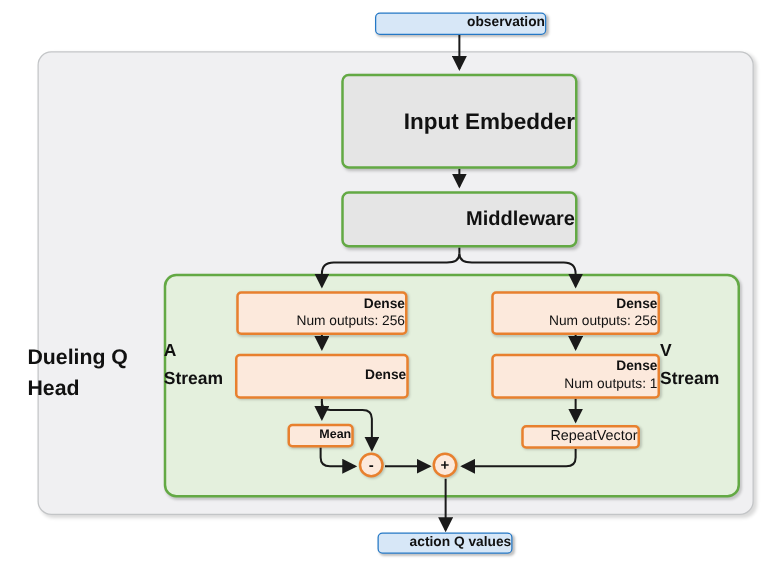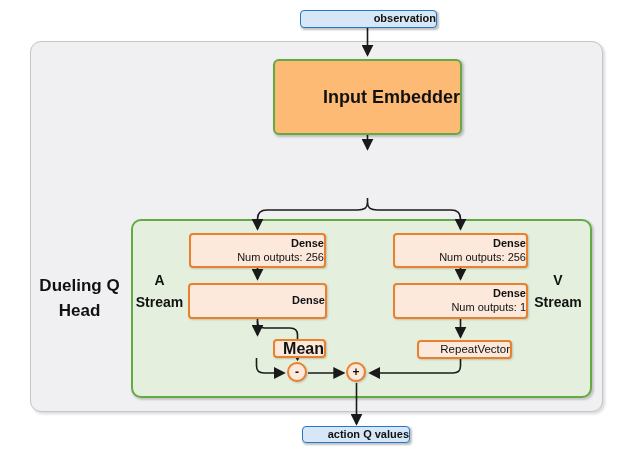--- a/index.html
+++ b/index.html
@@ -56,21 +56,21 @@
   }
   .box-blue {
     background: #d7e7f7;
     border: 1.8px solid #2478c6;
     border-radius: 4px;
     box-shadow: 1.5px 1.5px 2px rgba(0,0,0,0.25);
     font-weight: bold;
     font-size: 11px;
   }
   .box-green {
-    background: #fdba74;
+    background: #e5e5e5;
     border: 2px solid #63a944;
     border-radius: 6px;
     box-shadow: 1.5px 1.5px 2.5px rgba(0,0,0,0.22);
     font-weight: bold;
   }
   .box-orange {
     background: #fce9dc;
     border: 2px solid #e8802e;
     border-radius: 4px;
     box-shadow: 1px 1px 2px rgba(0,0,0,0.18);
@@ -87,37 +87,37 @@
     display: flex;
     align-items: center;
     justify-content: center;
     font-weight: bold;
     font-size: 12px;
     z-index: 4;
     box-shadow: 1px 1px 2px rgba(0,0,0,0.18);
   }
   .side-label {
     position: absolute;
-    text-align: center;
+    text-align: left;
     font-weight: bold;
     color: #111111;
     z-index: 4;
   }
   .label-dueling { left: 22px; top: 273px; width: 115px; font-size: 17px; line-height: 25px; }
   .label-a-stream { left: 131px; top: 269px; width: 57px; font-size: 14px; line-height: 22px; }
   .label-v-stream { left: 528px; top: 269px; width: 60px; font-size: 14px; line-height: 22px; }
 
   .node-observation { left: 300px; top: 10px; width: 137px; height: 18px; }
   .node-embedder  { left: 273px; top: 59px;  width: 189px; height: 76px; font-size: 18px; }
   .node-middleware{ left: 273px; top: 153px; width: 189px; height: 45px; font-size: 16px; }
   .node-dense-a1  { left: 189px; top: 233px; width: 137px; height: 35px; }
   .node-dense-a2  { left: 188px; top: 283px; width: 139px; height: 36px; }
   .node-dense-v1  { left: 393px; top: 233px; width: 135px; height: 35px; }
   .node-dense-v2  { left: 393px; top: 283px; width: 135px; height: 36px; }
-  .node-mean      { left: 230px; top: 339px; width: 53px;  height: 19px; font-size: 16px; font-weight: bold; margin-left: 43px; }
+  .node-mean      { left: 230px; top: 339px; width: 53px;  height: 19px; font-size: 10px; font-weight: bold; }
   .node-repeat    { left: 417px; top: 340px; width: 95px;  height: 19px; font-size: 11.5px; font-weight: normal; }
   .node-subtract  { left: 287px; top: 362px; }
   .node-add       { left: 346px; top: 362px; }
   .node-action    { left: 302px; top: 426px; width: 108px; height: 17px; }
 </style>
 </head>
 <body>
 
 <div class="canvas">
 
@@ -152,20 +152,23 @@
   <div class="node box-blue node-observation">
     <span>observation</span>
   </div>
   <div class="node box-blue node-action">
     <span>action Q values</span>
   </div>
 
   <div class="node box-green node-embedder">
     <span>Input Embedder</span>
   </div>
+  <div class="node box-green node-middleware">
+    <span>Middleware</span>
+  </div>
 
   <div class="side-label label-dueling">
     <div>Dueling Q</div>
     <div>Head</div>
   </div>
   <div class="side-label label-a-stream">
     <div>A</div>
     <div>Stream</div>
   </div>
   <div class="side-label label-v-stream">

